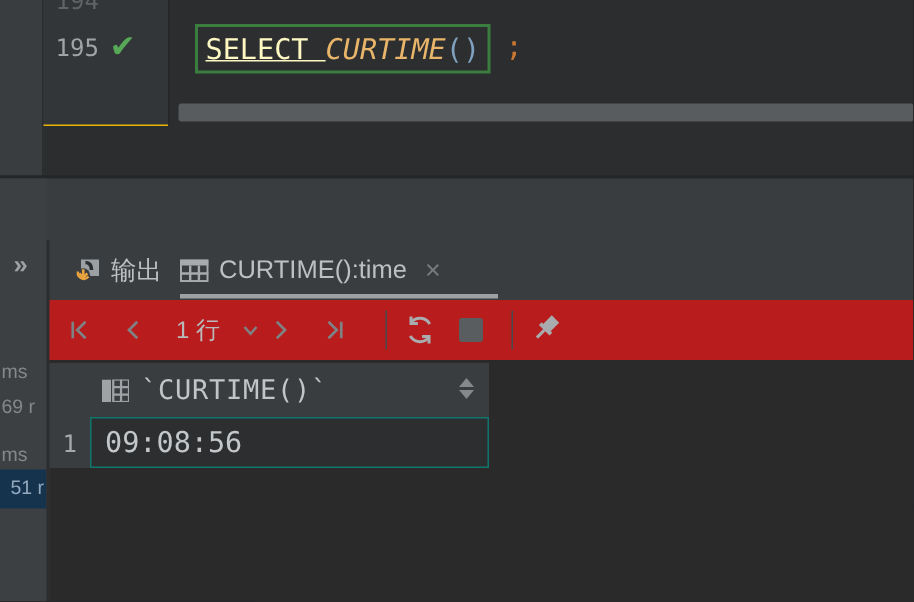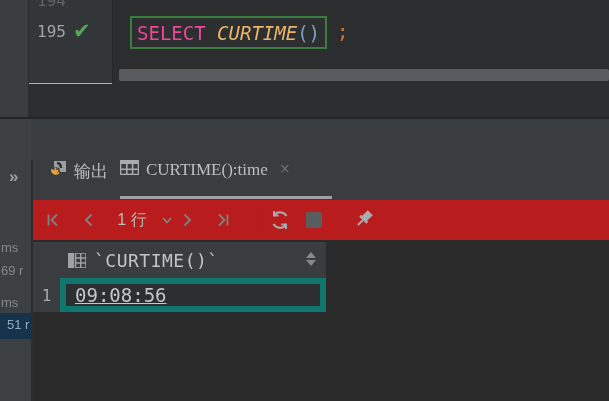--- a/index.html
+++ b/index.html
@@ -13,21 +13,21 @@
   #gutter{position:absolute;left:29px;top:0;width:83px;height:83px;background:#333639;border-bottom:1px solid #eab308;}
   #editor-vline{position:absolute;left:112px;top:0;width:1px;height:83px;background:#252728;}
   .linenum{position:absolute;left:8px;width:62px;text-align:left;font-size:16px;color:#5f6365;}
   .linenum.current{color:#a1a4a6;}
   #ln194{top:-9px;}
   #ln195{top:22px;}
   #check{position:absolute;left:44px;top:19px;font-size:21px;color:#57a857;}
   #stmt-box{position:absolute;left:130px;top:16px;height:29px;border:2px solid #3a7d3e;
     display:flex;align-items:center;padding:0 5px;background:#2c2e2f;}
   #code-line{font-size:19px;white-space:pre;}
-  .tok-kw{color:#ec4899;}
+  .tok-kw{color:#fef9c3;text-decoration:underline;}
   .tok-fn{color:#e8b56a;font-style:italic;}
   .tok-paren{color:#7fa0be;}
   .tok-semi{color:#cc7832;position:absolute;left:337px;top:20px;font-size:19px;}
   #hscrollbar{position:absolute;left:119px;top:69px;width:490px;height:12px;background:#595c5e;border-radius:2px;}
 
   
   #main-divider{position:absolute;left:0;top:117px;width:609px;height:2px;background:#232526;}
 
   
   #bottom{position:absolute;left:0;top:119px;width:609px;height:282px;background:#3a3d40;}
@@ -38,21 +38,21 @@
   #frag-0{top:121px;}
   #frag-1{top:144px;}
   #frag-2{top:176px;}
   #frag-sel{position:absolute;left:0;top:194px;width:31px;height:26px;background:#16334e;}
   #frag-3{position:absolute;left:7px;top:4px;font-size:13px;color:#92a9bd;white-space:nowrap;}
   #bottom-vline{position:absolute;left:31px;top:41px;width:2px;height:241px;background:#2b2d2e;}
 
   #chevrons{position:absolute;left:9px;top:48px;font-size:17px;font-weight:bold;color:#9ea1a3;letter-spacing:-3px;}
 
   
-  .tab{position:absolute;top:41px;height:40px;display:flex;color:#bdbfc1;font-size:17px;font-family:Liberation Serif, serif;}
+  .tab{position:absolute;top:41px;height:40px;display:flex;align-items:center;color:#bdbfc1;font-size:17px;}
   #tab-output{left:50px;}
   #tab-result{left:120px;width:212px;}
   .tab .icon{margin-right:7px;display:flex;}
   #tab-close{margin-left:12px;color:#7a7d7f;font-size:18px;line-height:1;}
   #tab-underline{position:absolute;left:120px;top:77px;width:212px;height:3px;background:#9ea1a3;}
 
   
   #toolbar{position:absolute;left:33px;top:81px;width:576px;height:40px;background:#b91c1c;}
   .tb{position:absolute;top:0;height:40px;display:flex;align-items:center;justify-content:center;}
   #tb-first{left:8px;width:24px;}
@@ -74,22 +74,22 @@
   #col-header{position:absolute;left:27px;top:2px;width:266px;height:36px;background:#3a3d40;
     display:flex;align-items:center;color:#c2c4c6;}
   #col-header .icon{margin:0 8px 0 8px;display:flex;}
   #col-header-label{font-size:18px;letter-spacing:0.5px;}
   #sort-arrows{position:absolute;right:10px;top:10px;display:flex;flex-direction:column;gap:2px;}
   .tri-up{width:0;height:0;border-left:5px solid transparent;border-right:5px solid transparent;border-bottom:6px solid #85898b;}
   .tri-down{width:0;height:0;border-left:5px solid transparent;border-right:5px solid transparent;border-top:6px solid #85898b;}
   #row-gutter{position:absolute;left:0;top:38px;width:27px;height:34px;background:#3a3d40;
     display:flex;align-items:center;justify-content:center;color:#a6a9ab;font-size:16px;}
   #cell{position:absolute;left:27px;top:38px;width:266px;height:34px;background:#2c2e30;
-    border:6px solid #0f766e;box-sizing:border-box;display:flex;align-items:center;
-    color:#c4c7c9;font-size:19px;padding-left:9px;text-decoration:underline;}
+    border:1px solid #0f766e;box-sizing:border-box;display:flex;align-items:center;
+    color:#c4c7c9;font-size:19px;padding-left:9px;}
 
   svg{display:block;}
 </style>
 </head>
 <body>
 
 <div id="screen">
 
   <div id="editor">
     <div id="proj-sliver-top"></div>

